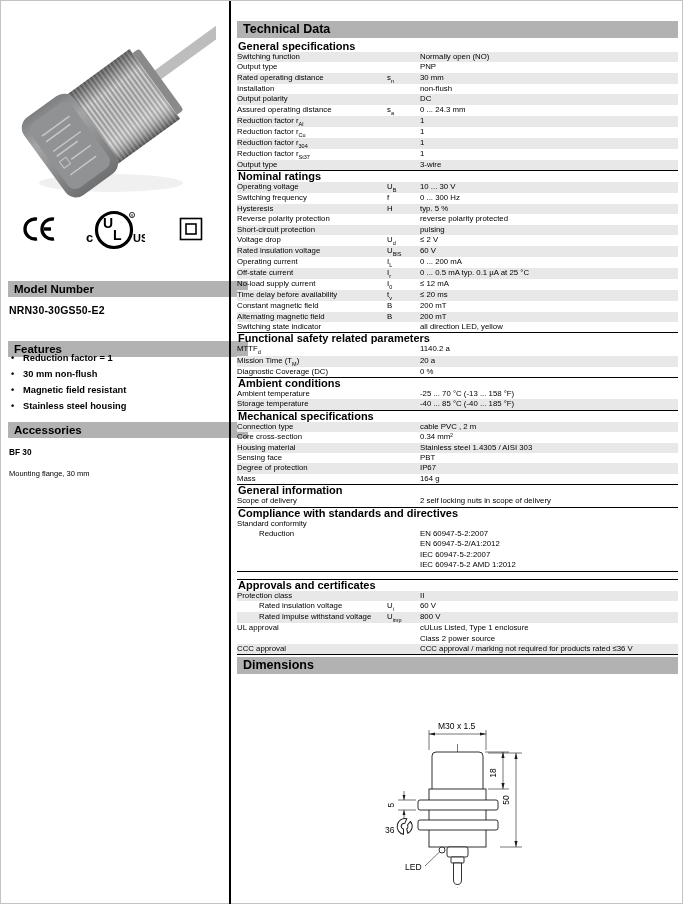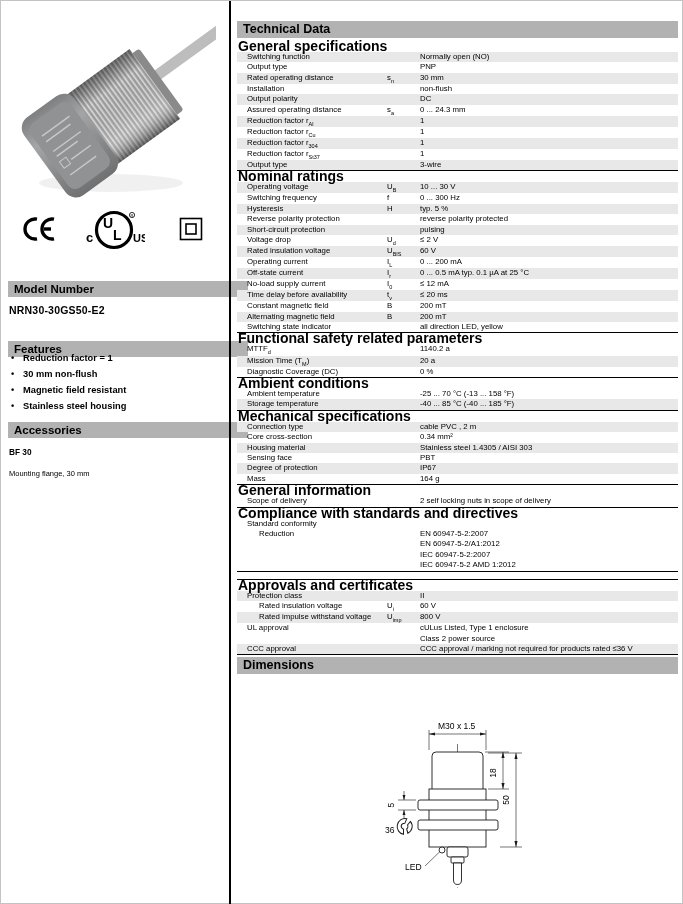--- a/index.html
+++ b/index.html
@@ -21,24 +21,24 @@
   .acc-desc{font-size:7.5px;line-height:9.5px;margin-top:12px;}
 
   
   .rightcol{position:absolute;left:236px;top:0;width:441px;}
   .big-bar{height:17px;background:#b2b2b2;font-size:12.5px;font-weight:bold;line-height:17px;padding-left:6px;margin-top:20px;}
   .tech-table{margin-top:3px;}
   .t-section{border-top:1px solid #000;}
   .t-section.first{border-top:none;}
   .t-section.gap-after{border-bottom:1px solid #000;margin-bottom:7px;}
   .t-section.last{border-bottom:1px solid #000;}
-  .t-sec-header{font-size:14px;font-weight:bold;line-height:11px;padding-left:1px;}
+  .t-sec-header{font-size:11px;font-weight:bold;line-height:11px;padding-left:1px;}
   .t-row{display:flex;font-size:7.8px;line-height:10.4px;}
   .t-row.shaded{background:#e8e8e8;}
-  .t-row .lab{width:150px;padding-left:10px;box-sizing:border-box;flex:none;}
+  .t-row .lab{width:150px;padding-left:0;box-sizing:border-box;flex:none;}
   .t-row .lab.ind{padding-left:22px;}
   .t-row .sym{width:33px;flex:none;}
   .t-row .val{flex:1;}
   sub{font-size:5.5px;line-height:1;}
   .dims-bar{margin-top:2px;}
   .drawing{display:block;margin:28px 0 0 104px;}
 
   
   .mark{position:absolute;}
 </style>

